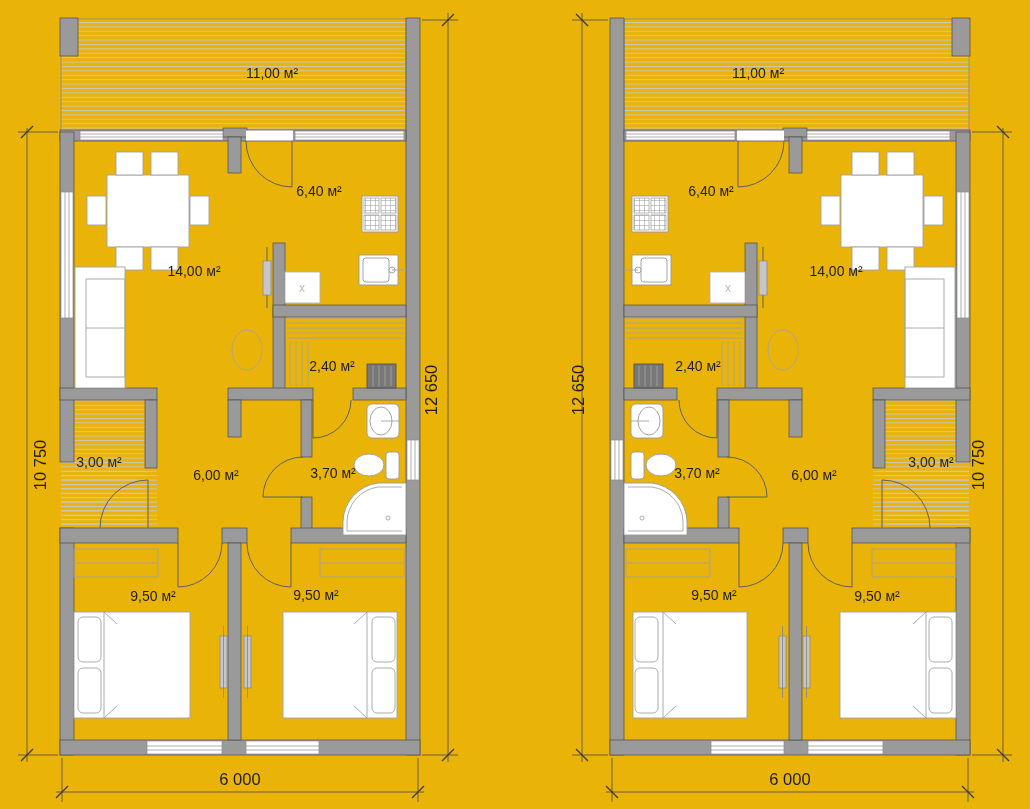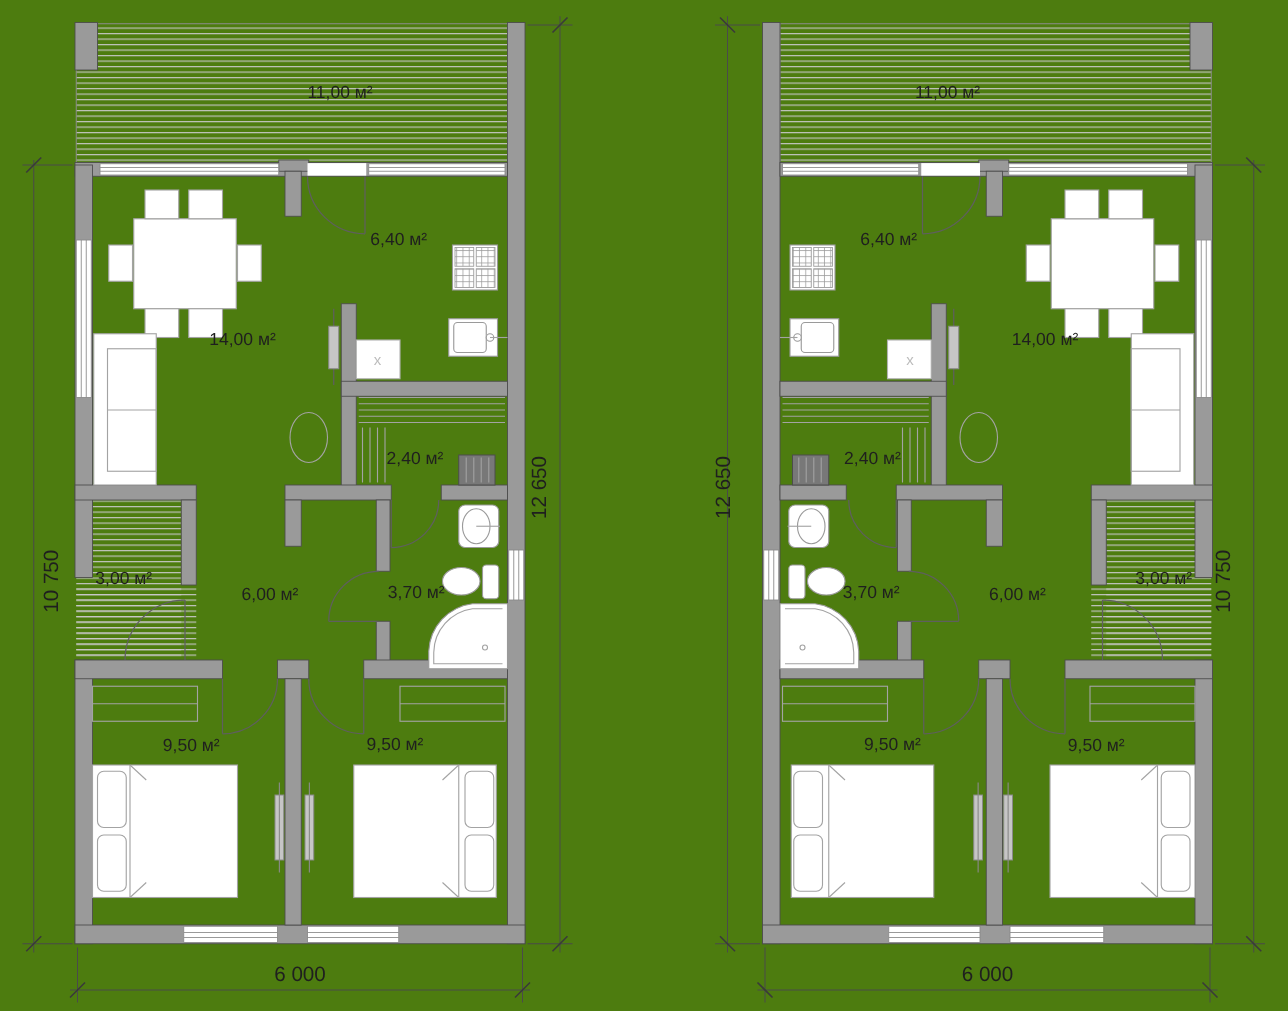--- a/index.html
+++ b/index.html
@@ -1,16 +1,16 @@
 <!DOCTYPE html>
 <html><head>
 <meta charset="utf-8">
 <style>
   html,body{margin:0;padding:0;background:#ffffff;}
-  .stage{width:1030px;height:809px;position:relative;background:#4d7c0f;}
+  .stage{width:1030px;height:809px;position:relative;background:#eab308;}
   svg{display:block;}
   .room-label{font-family:"Liberation Sans",sans-serif;font-size:14px;fill:#1f1f1f;}
   .dim-label{font-family:"Liberation Sans",sans-serif;font-size:16.5px;fill:#1f1f1f;}
   .x-mark{font-family:"Liberation Sans",sans-serif;font-size:12px;fill:#bcbcbc;}
   .wall{fill:#9a9a9a;stroke:#4c4c4c;stroke-width:.7;}
   .win{fill:#ffffff;stroke:#8a8a8a;stroke-width:.7;}
   .winline{stroke:#8a8a8a;stroke-width:.7;fill:none;}
   .door{stroke:#5f5f5f;stroke-width:1;fill:none;}
   .furn{fill:#ffffff;stroke:#a3a3a3;stroke-width:.9;}
   .furnl{stroke:#a3a3a3;stroke-width:.9;fill:none;}

